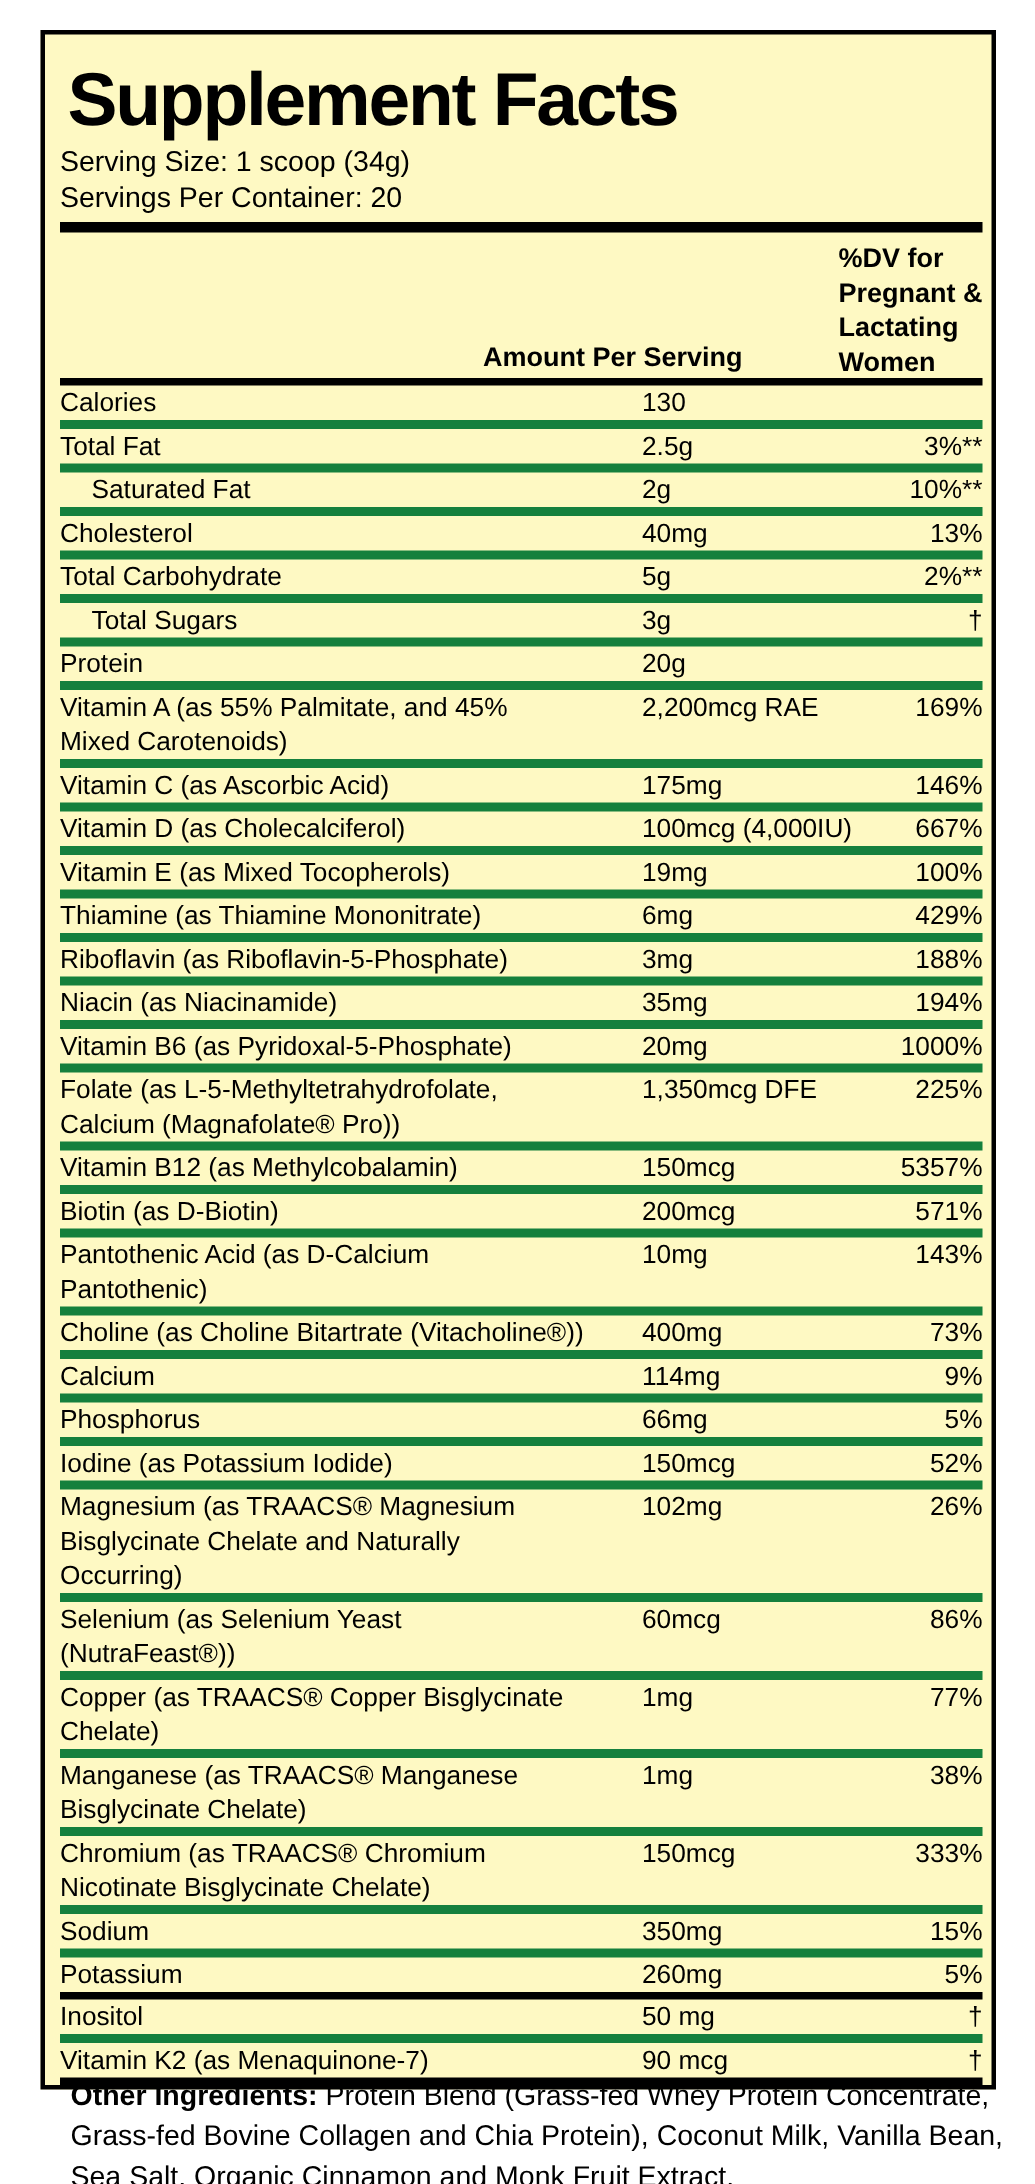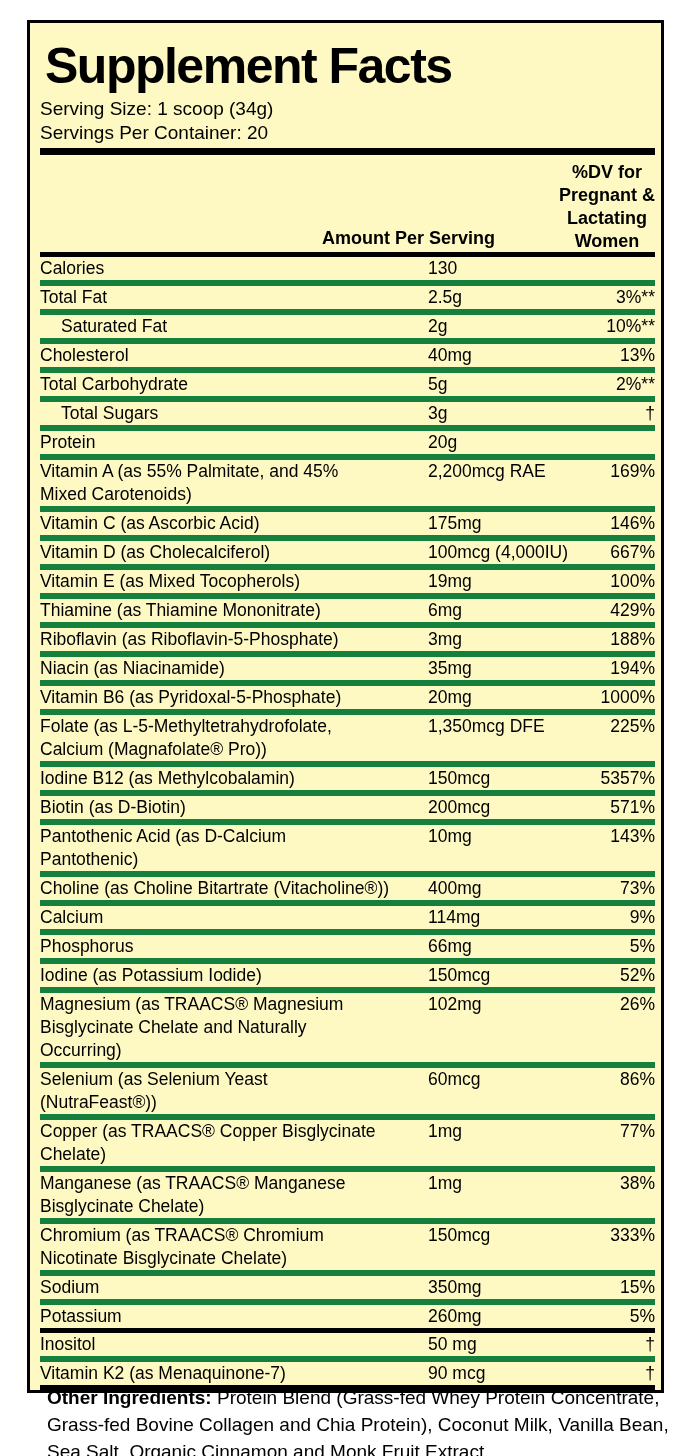--- a/index.html
+++ b/index.html
@@ -21,21 +21,21 @@
     font-size: 50px; font-weight: bold; letter-spacing: -1.5px;
     line-height: 58px; margin: 2px 0 2px 5px; white-space: nowrap;
   }
   .serving { font-size: 19px; line-height: 24px; }
   .bar { background: #000; }
   .bar-a { height: 7px; margin-top: 3px; }
   .bar-b { height: 5px; }
   .bar-c { height: 5px; }
   .colhead { position: relative; height: 97px; }
   .dv-head {
-    position: absolute; right: 0; top: 6px; text-align: center;
+    position: absolute; right: 0; top: 6px; text-align: left;
     font-weight: bold; font-size: 18px; line-height: 23px;
   }
   .amt-head {
     position: absolute; left: 282px; bottom: 2px;
     font-weight: bold; font-size: 18px; line-height: 23px; white-space: nowrap;
   }
   .rows {}
   .row {
     display: flex; align-items: flex-start;
     border-bottom: 6px solid #15803d;
@@ -150,21 +150,21 @@
         <span class="c-amt">20mg</span>
         <span class="c-dv">1000%</span>
       </div>
       <div class="row">
         <span class="c-name">Folate (as L-5-Methyltetrahydrofolate,
 Calcium (Magnafolate® Pro))</span>
         <span class="c-amt">1,350mcg DFE</span>
         <span class="c-dv">225%</span>
       </div>
       <div class="row">
-        <span class="c-name">Iodine B12 (as Methylcobalamin)</span>
+        <span class="c-name">Vitamin B12 (as Methylcobalamin)</span>
         <span class="c-amt">150mcg</span>
         <span class="c-dv">5357%</span>
       </div>
       <div class="row">
         <span class="c-name">Biotin (as D-Biotin)</span>
         <span class="c-amt">200mcg</span>
         <span class="c-dv">571%</span>
       </div>
       <div class="row">
         <span class="c-name">Pantothenic Acid (as D-Calcium

